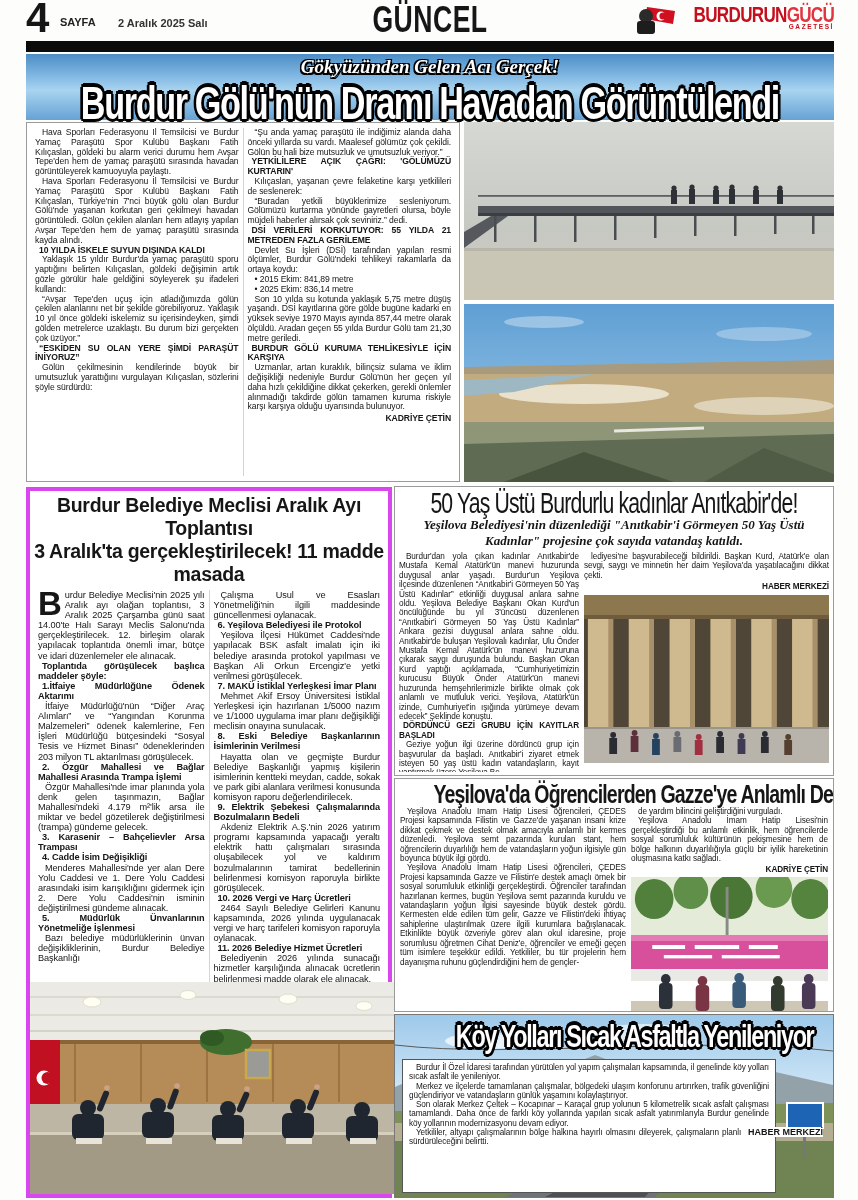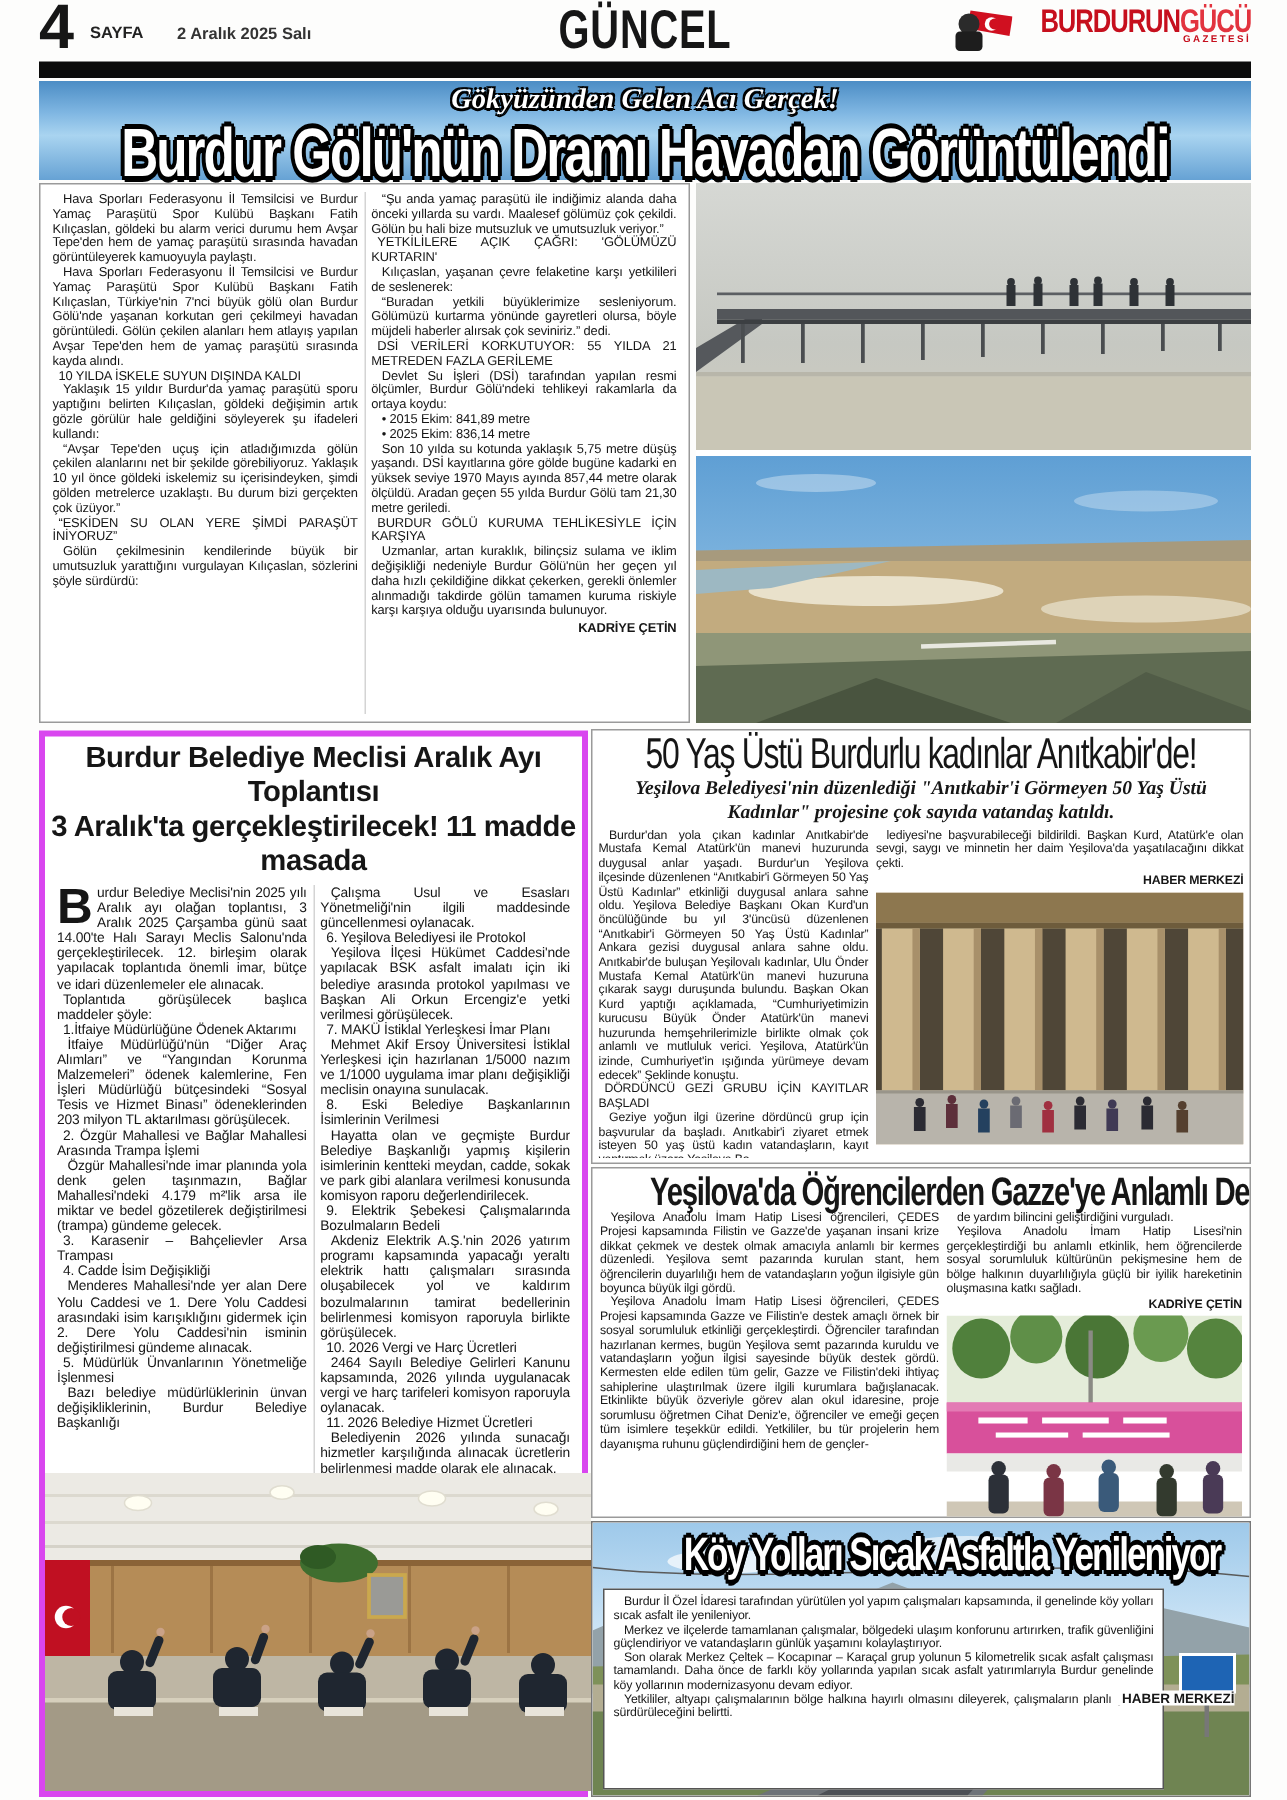--- a/index.html
+++ b/index.html
@@ -30,21 +30,21 @@
   .big-head{margin-top:0;font-weight:bold;font-size:38px;color:#fff;white-space:nowrap}
   .cond{display:inline-block;transform:scale(.9,1.2);transform-origin:center top;letter-spacing:-1.5px;
         text-shadow:-2px -2px 0 #000,2px -2px 0 #000,-2px 2px 0 #000,2px 2px 0 #000,0 3px 0 #000,0 -3px 0 #000,3px 0 0 #000,-3px 0 0 #000}
 
   .lake-text{position:absolute;left:26px;top:122px;width:434px;height:360px;border:1px solid #9a9a9a;
              box-sizing:border-box;padding:5px 4px;display:flex;background:#fff}
   .ncol{width:50%;padding:0 4px;font-size:8.6px;line-height:9.8px;text-align:justify;overflow:hidden;letter-spacing:-.1px}
   .ncol + .ncol{border-left:1px solid #d4d4d4}
   p.p-body,p.p-lead,p.p-sub{margin:0}
   p.p-body{text-indent:7px}
-  p.p-sub{font-weight:normal;text-indent:4px}
+  p.p-sub{font-weight:bold;text-indent:4px}
   p.p-byline{margin:2px 0 0;font-weight:bold;text-align:right}
   p.p-lead::first-letter{float:left;font-size:33px;line-height:27px;font-weight:bold;padding-right:3px}
   .lake-photo{position:absolute;left:464px;top:122px;width:370px;height:360px}
 
   
   .meclis{position:absolute;left:26px;top:487px;width:366px;height:711px;border:4px solid #d946ef;
           box-sizing:border-box;background:#fff}
   .m-head{text-align:center;font-weight:bold;font-size:19.5px;line-height:23px;padding-top:3px;letter-spacing:-.3px}
   .m-cols{display:flex;padding:4px 4px 0;height:446px;box-sizing:border-box;overflow:hidden}
   .m-cols .ncol{font-size:9.2px;line-height:10.1px}

